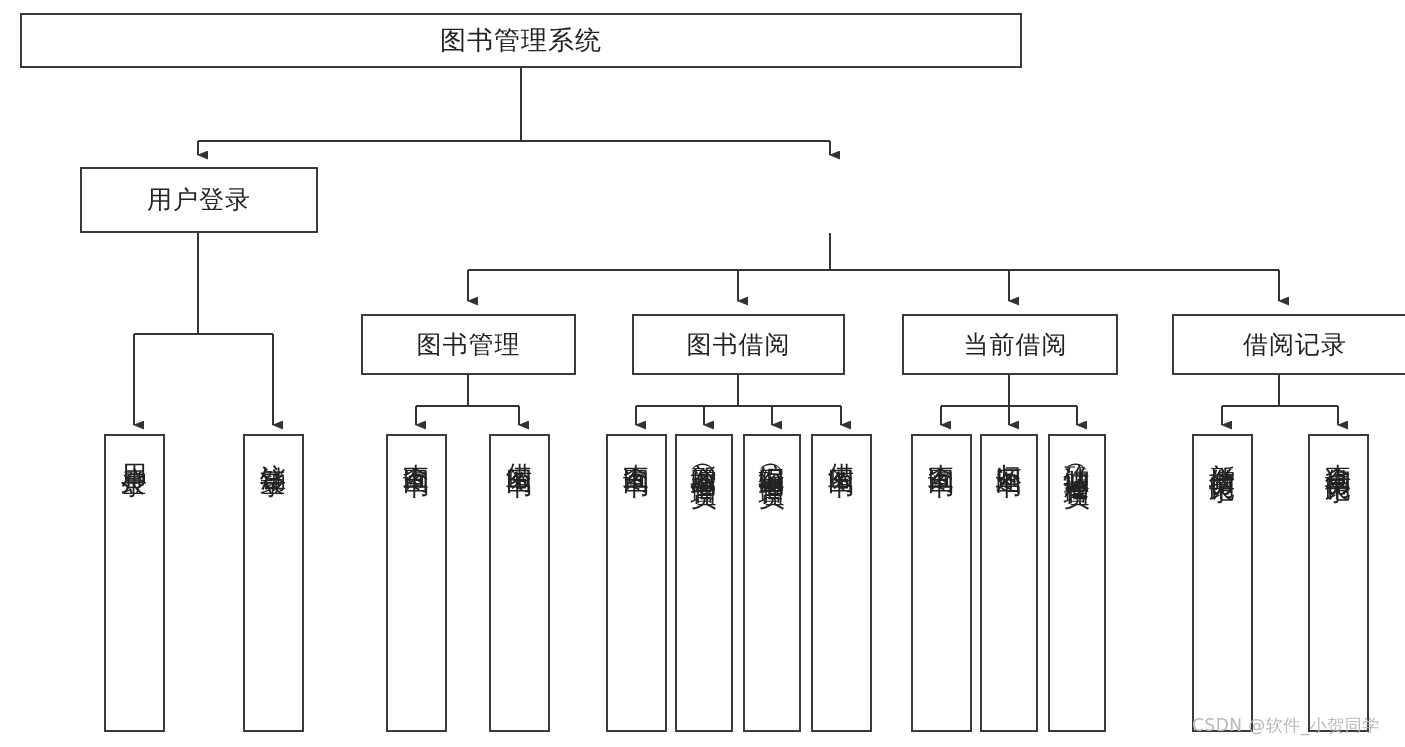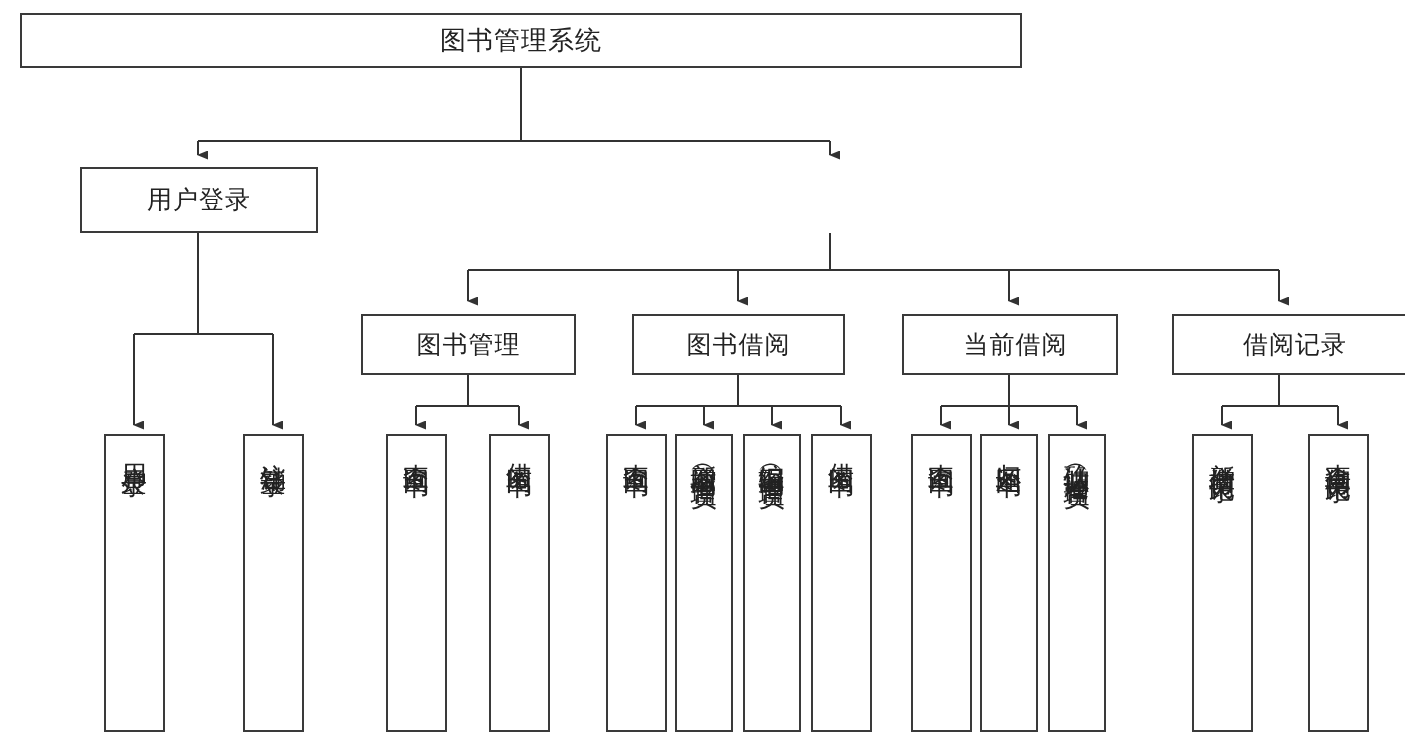--- a/index.html
+++ b/index.html
@@ -212,14 +212,15 @@
   </div>
 
   <div class="node vert" style="left:1192px; top:434px; width:61px; height:298px;">
     <span class="node-label">新增借阅记录</span>
   </div>
 
   <div class="node vert" style="left:1308px; top:434px; width:61px; height:298px;">
     <span class="node-label">查询借阅记录</span>
   </div>
 
+  <div class="watermark">CSDN @软件_小贺同学</div>
 
 </div>
 
 </body></html>

